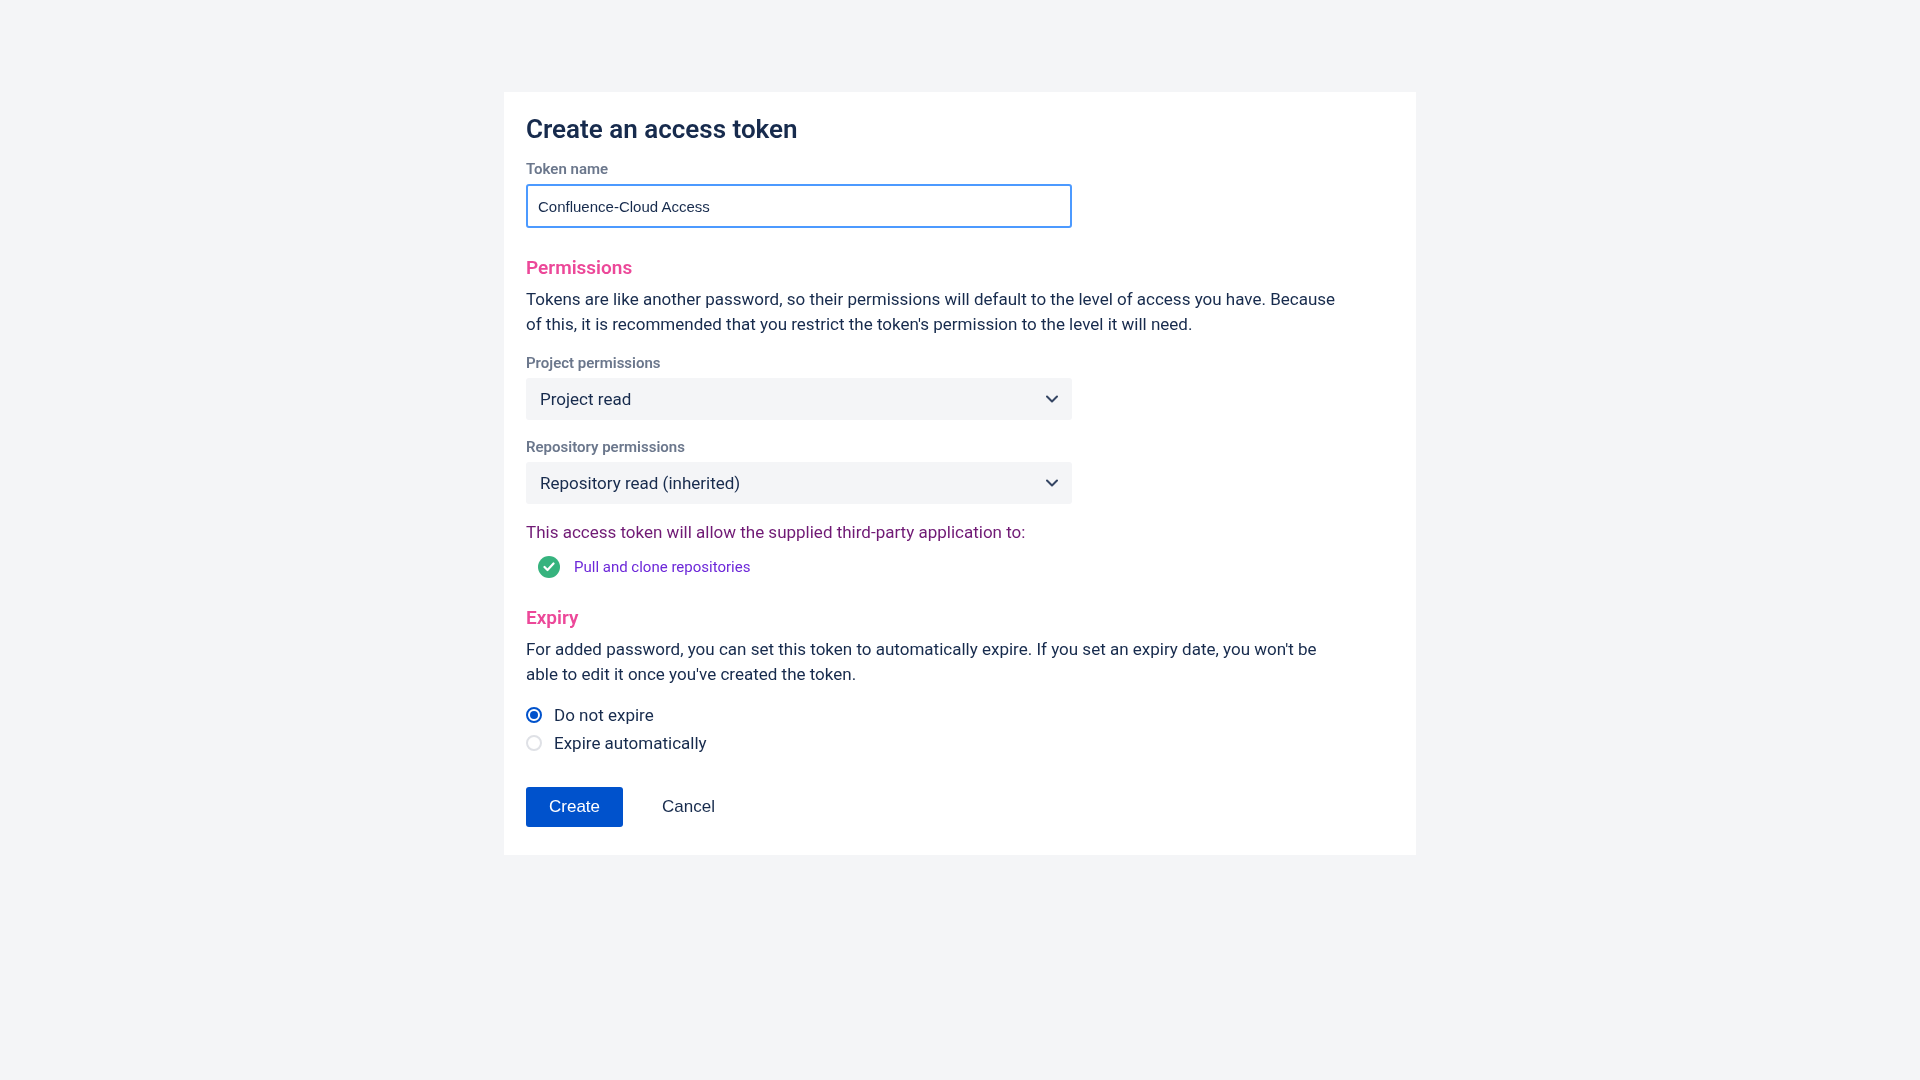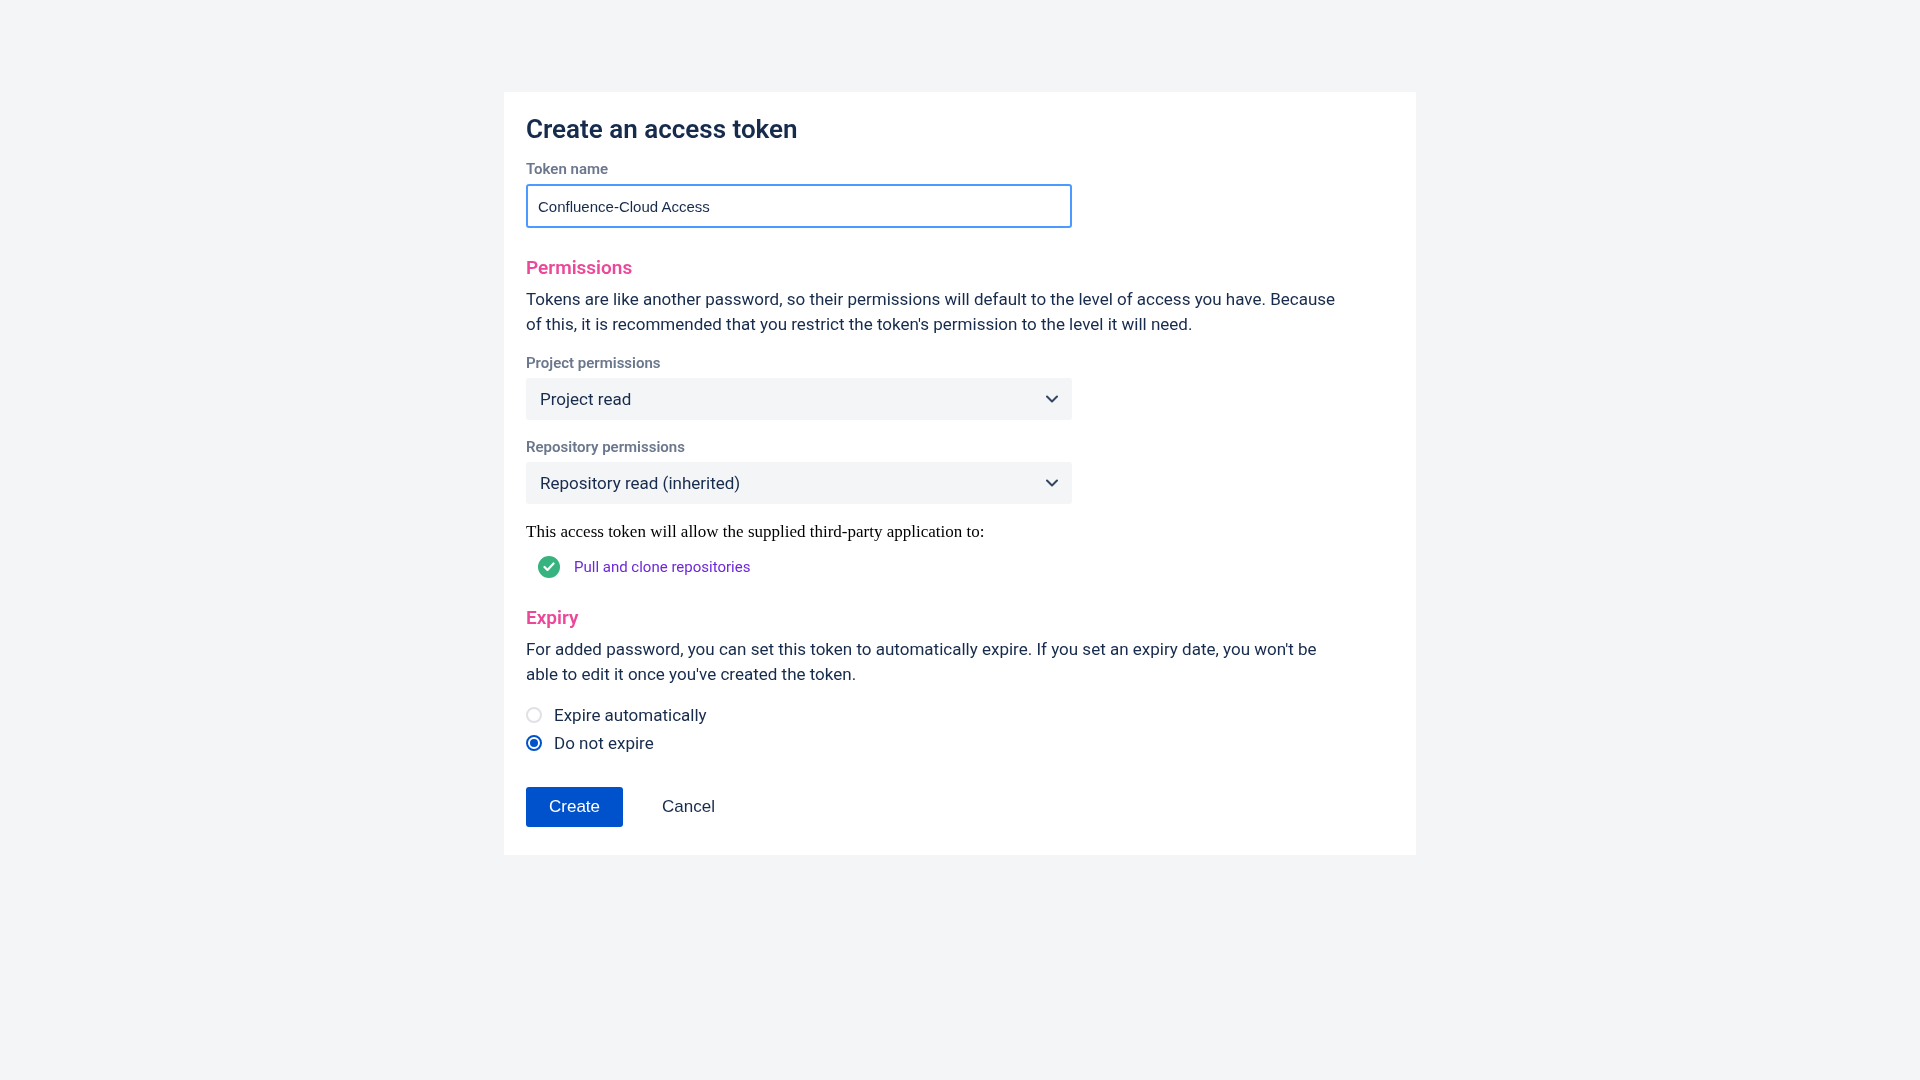--- a/index.html
+++ b/index.html
@@ -74,24 +74,23 @@
 .select-value {
   font-size: 17px;
   color: #172B4D;
 }
 .chevron {
   display: inline-block;
 }
 .chevron svg { display: block; }
 .allow-text {
   font-size: 17px;
-  color: #000000;
+  color: #701a75;
   margin-top: 2px;
   margin-bottom: 14px;
-  font-family: Liberation Serif, serif;
 }
 .allow-item {
   display: flex;
   align-items: center;
   gap: 14px;
   margin-left: 12px;
 }
 .check-badge {
   width: 22px; height: 22px;
   background: #36B37E;
@@ -211,29 +210,29 @@
         </svg>
     </span>
     <span class="allow-label">Pull and clone repositories</span>
   </div>
 
   <h2 class="section-heading">Expiry</h2>
   <p class="section-desc">For added password, you can set this token to automatically expire. If you set an expiry date, you won't be able to edit it once you've created the token.</p>
 
   <div class="radio-group">
     <div class="radio-row">
-      <span class="radio-outer"></span>
-      <span class="radio-label">Expire automatically</span>
-    </div>
-    <div class="radio-row">
       <span class="radio-outer selected">
           <span class="radio-inner"></span>
         </span>
       <span class="radio-label">Do not expire</span>
     </div>
+    <div class="radio-row">
+      <span class="radio-outer"></span>
+      <span class="radio-label">Expire automatically</span>
+    </div>
   </div>
 
   <div class="button-row">
     <button class="btn btn-primary">Create</button>
     <button class="btn btn-link">Cancel</button>
   </div>
 
 </div>
 
 </body></html>

